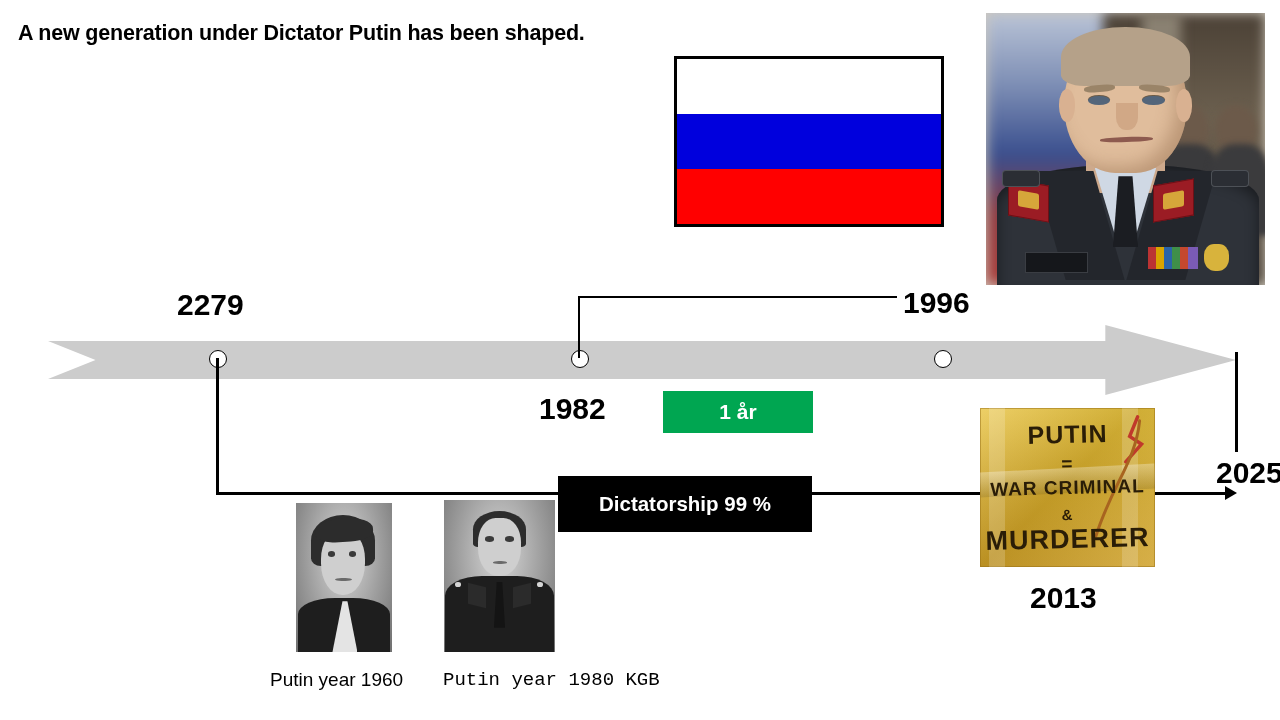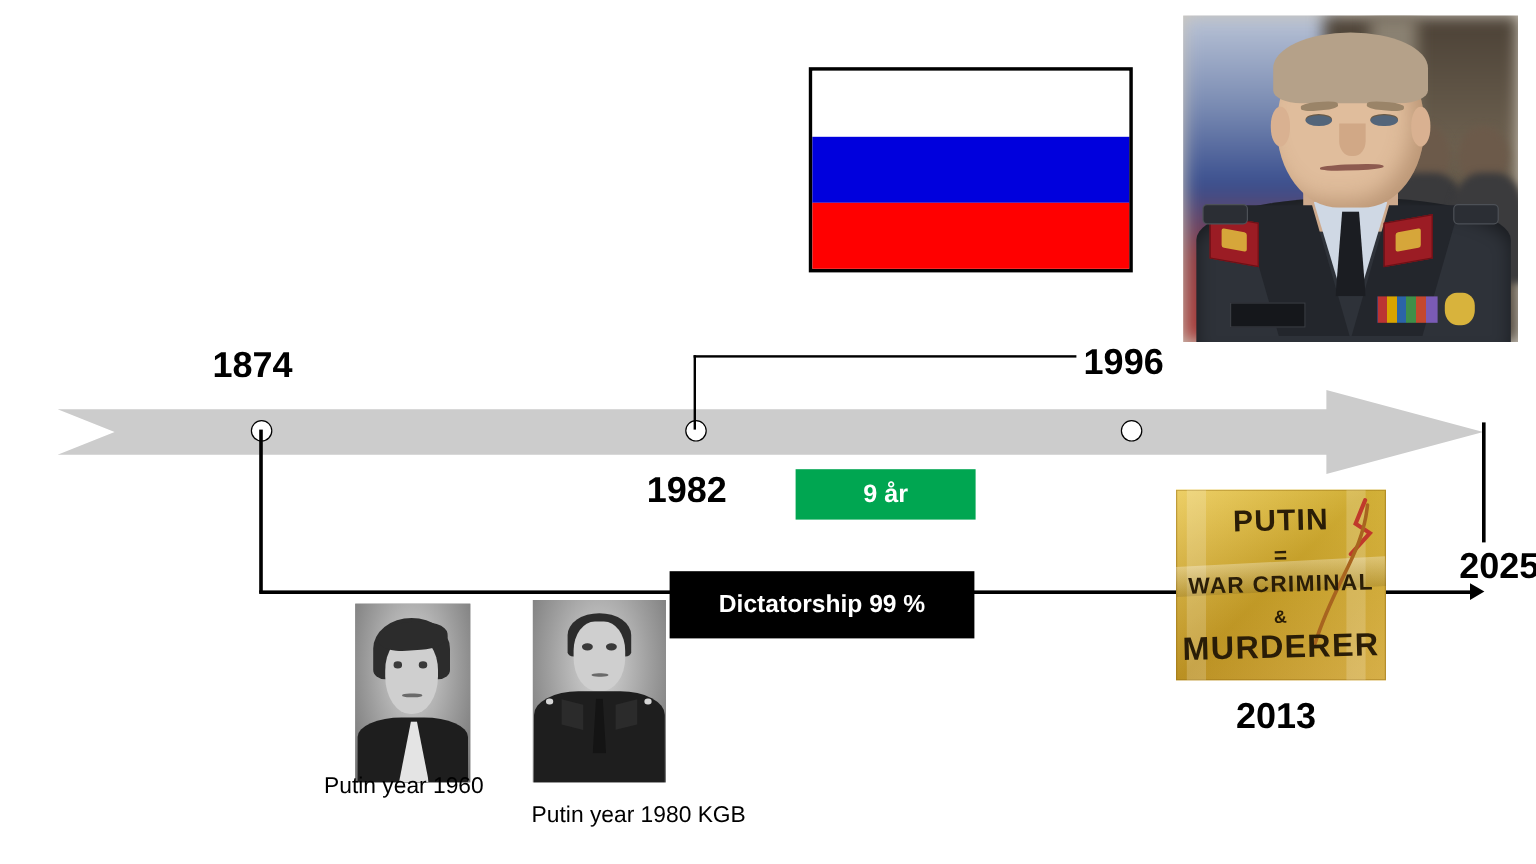--- a/index.html
+++ b/index.html
@@ -277,22 +277,22 @@
   .bw-collar { position: absolute; background: #111; }
   .bw-pip { position: absolute; background: #d5d5d5; border-radius: 50%; }
 
   .caption {
     position: absolute;
     font-family: "Liberation Sans", sans-serif;
     font-size: 19px;
     color: #000000;
     white-space: nowrap;
   }
-  #cap-1960 { left: 270px; top: 645px; }
-  #cap-1980 { left: 443px; top: 669px; }
+  #cap-1960 { left: 270px; top: 669px; }
+  #cap-1980 { left: 443px; top: 669px; font-family: Liberation Mono, monospace; }
 
   
   #poster {
     position: absolute;
     left: 980px; top: 408px;
     width: 175px; height: 159px;
     background:
       linear-gradient(135deg, rgba(255,255,255,.22) 0%, rgba(0,0,0,.10) 48%, rgba(255,255,255,.16) 100%),
       linear-gradient(180deg,#e8c23c 0%, #d9ae2c 45%, #cfa026 100%);
     overflow: hidden;
@@ -327,20 +327,21 @@
   #poster .l3 { top: 44%; font-size: 19px; }
   #poster .l4 { top: 62%; font-size: 15px; }
   #poster .l5 { top: 74%; font-size: 27px; }
 </style>
 </head>
 <body>
 
 <div id="canvas">
 
   <div id="headline">
+    <p class="para">A new generation under Dictator Putin has been shaped.</p>
   </div>
 
   <div id="flag">
     <div class="stripe" style="background:#FFFFFF"></div>
     <div class="stripe" style="background:#0000DD"></div>
     <div class="stripe" style="background:#FF0000"></div>
   </div>
 
   <div id="portrait">
     <div class="bg-flagwash"></div>
@@ -389,27 +390,27 @@
 
   <div class="ln" id="lead-1999-v"></div>
   <div class="ln" id="lead-1999-h"></div>
 
   <div class="ln" id="lead-dict-v"></div>
   <div class="ln" id="lead-dict-h"></div>
   <div id="lead-dict-arrow"></div>
 
   <div class="ln" id="lead-2025-v"></div>
 
-  <div class="year" id="year-1283">1874</div>
+  <div class="year" id="year-1283">2279</div>
   <div class="year" id="year-1999">1996</div>
   <div class="year" id="year-1991">1982</div>
   <div class="year" id="year-2022">2013</div>
   <div class="year" id="year-2025">2025</div>
 
-  <div id="badge-8ar">9 år</div>
+  <div id="badge-8ar">1 år</div>
 
   <div id="box-dictatorship">Dictatorship 99 %</div>
 
   <div class="bwphoto" id="photo-1960">
     <div class="bw-bg"></div>
     <div class="bw-hair" style="left:16%;top:8%;width:66%;height:34%;border-radius:52% 52% 16% 16%;"></div>
     <div class="bw-face" style="left:26%;top:18%;width:46%;height:44%;border-radius:44% 44% 48% 48%;"></div>
     <div class="bw-hair" style="left:20%;top:10%;width:60%;height:16%;border-radius:50% 50% 40% 40%;transform:rotate(-4deg);"></div>
     <div class="bw-eye" style="left:33%;top:32%;width:8%;height:4%;"></div>
     <div class="bw-eye" style="left:55%;top:32%;width:8%;height:4%;"></div>

